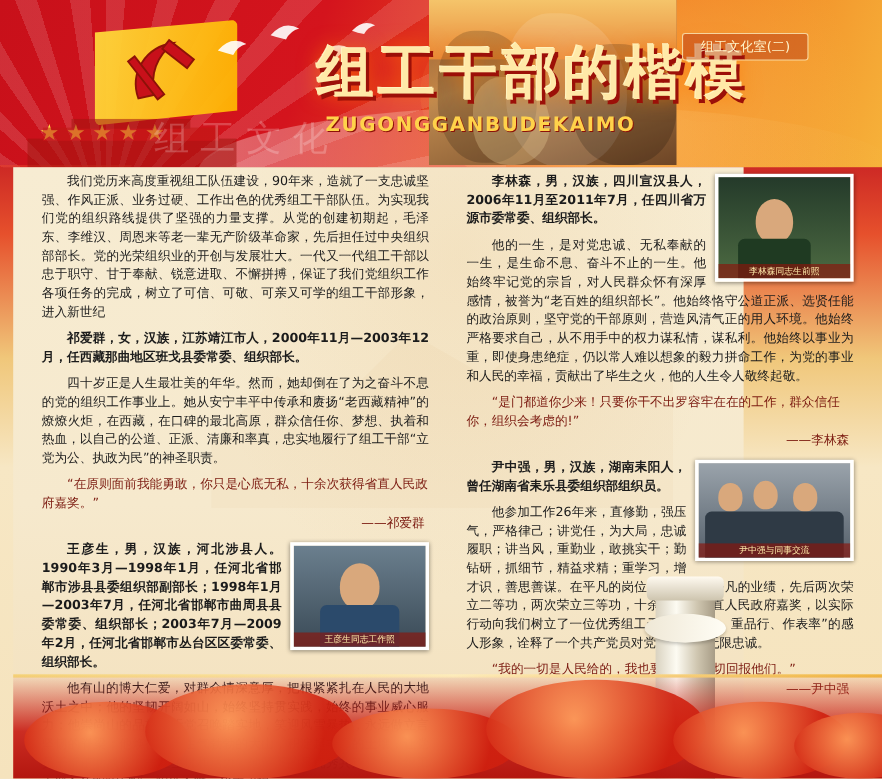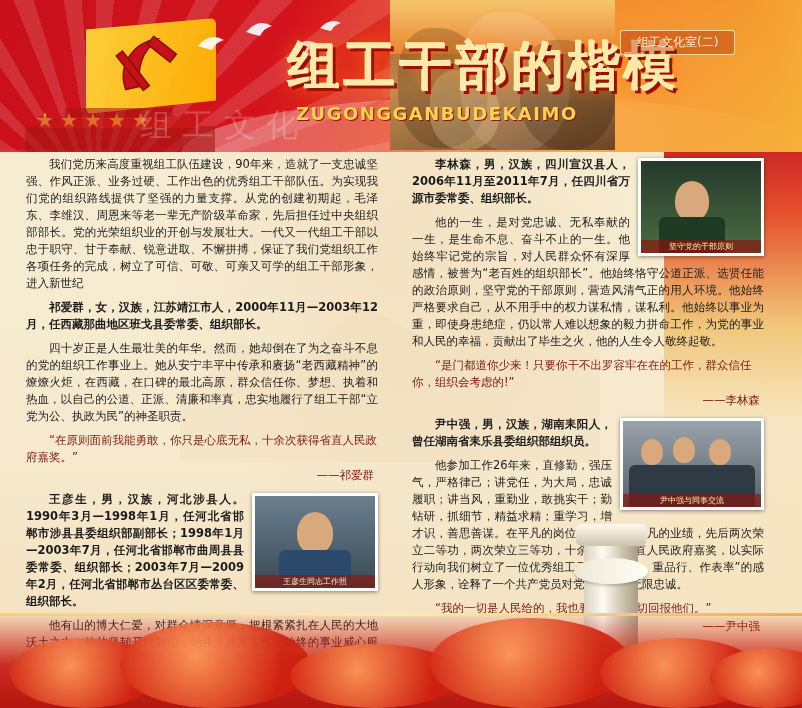--- a/index.html
+++ b/index.html
@@ -36,21 +36,21 @@
   .title-main{position:absolute;left:288px;top:32px;font-size:52px;font-weight:bold;color:#ffe9a8;
               letter-spacing:4px;text-shadow:3px 3px 0 #9c1008,-1px -1px 0 #fff3bf,0 0 18px rgba(255,120,0,.8);
               font-family:"DejaVu Sans","Liberation Sans",sans-serif;}
   .title-sub{position:absolute;left:296px;top:103px;font-size:18px;font-weight:bold;color:#ffd24a;letter-spacing:1.5px;
              text-shadow:1px 1px 0 #8d1108;}
   .title-tag{position:absolute;left:620px;top:30px;font-size:12px;color:#fff3c8;border:1px solid rgba(255,240,190,.8);
              padding:3px 16px;border-radius:3px;background:rgba(160,20,10,.35);}
   .watermark{position:absolute;left:140px;top:104px;font-size:32px;color:rgba(255,255,255,.22);letter-spacing:10px;}
 
   
-  .body{position:absolute;left:0;top:152px;width:664px;height:556px;
+  .body{position:absolute;left:12px;top:152px;width:664px;height:556px;
         background:linear-gradient(180deg,#f7ecd2 0%,#f6e9cd 55%,#f3e0bb 100%);}
   .bgflag{position:absolute;left:140px;top:0;width:530px;height:420px;opacity:.16;
           background:radial-gradient(ellipse at 50% 20%,#e0b06a,transparent 65%);}
   .bg-wall{position:absolute;left:180px;top:10px;width:420px;height:300px;opacity:.10;}
 
   .col{position:absolute;top:4px;width:352px;}
   .col-l{left:26px;}
   .col-r{left:412px;}
 
   p.txt{margin:0 0 7px 0;font-size:11.5px;line-height:17px;color:#1b1b1b;text-align:justify;text-indent:2em;}
@@ -163,21 +163,21 @@
       <p class="txt lead">王彦生，男，汉族，河北涉县人。1990年3月—1998年1月，任河北省邯郸市涉县县委组织部副部长；1998年1月—2003年7月，任河北省邯郸市曲周县县委常委、组织部长；2003年7月—2009年2月，任河北省邯郸市丛台区区委常委、组织部长。</p>
       <p class="txt">他有山的博大仁爱，对群众情深意厚，把根紧紧扎在人民的大地沃土之中；他的坚韧开阔如山，始终坚持贯实践，始终的事业威心服力；他崇尚山的品格，听党召唤踏实地，笑迎风雪暴热，永远做立言坚韧的脊梁；他焕往着天生气勃勃的大山，积淀起丰厚的土壤，让党员干部茁壮成长、志壮生机和活力；他留下的是优秀共产党员、组工干部不朽的“山魂”，绵延不绝，化为永恒。</p>
 
     </div>
 
     <div class="col col-r">
 
       <div class="photo ph2">
         <div class="face" style="left:34px;top:20px;width:34px;height:40px;"></div>
         <div class="tunic" style="left:18px;top:56px;width:66px;height:36px;background:#1f3a22;"></div>
-        <div class="ph-caption">坚守党的干部原则</div>
+        <div class="ph-caption">李林森同志生前照</div>
       </div>
       <p class="txt lead">李林森，男，汉族，四川宣汉县人，2006年11月至2011年7月，任四川省万源市委常委、组织部长。</p>
       <p class="txt">他的一生，是对党忠诚、无私奉献的一生，是生命不息、奋斗不止的一生。他始终牢记党的宗旨，对人民群众怀有深厚感情，被誉为“老百姓的组织部长”。他始终恪守公道正派、选贤任能的政治原则，坚守党的干部原则，营造风清气正的用人环境。他始终严格要求自己，从不用手中的权力谋私情，谋私利。他始终以事业为重，即使身患绝症，仍以常人难以想象的毅力拼命工作，为党的事业和人民的幸福，贡献出了毕生之火，他的人生令人敬终起敬。</p>
       <p class="quote">“是门都道你少来！只要你干不出罗容牢在在的工作，群众信任你，组织会考虑的!”</p>
       <div class="sign">——李林森</div>
 
       <div class="photo ph4">
         <div class="face" style="left:18px;top:18px;width:22px;height:26px;"></div>
         <div class="face" style="left:50px;top:16px;width:22px;height:26px;"></div>
         <div class="face" style="left:86px;top:18px;width:22px;height:26px;"></div>

